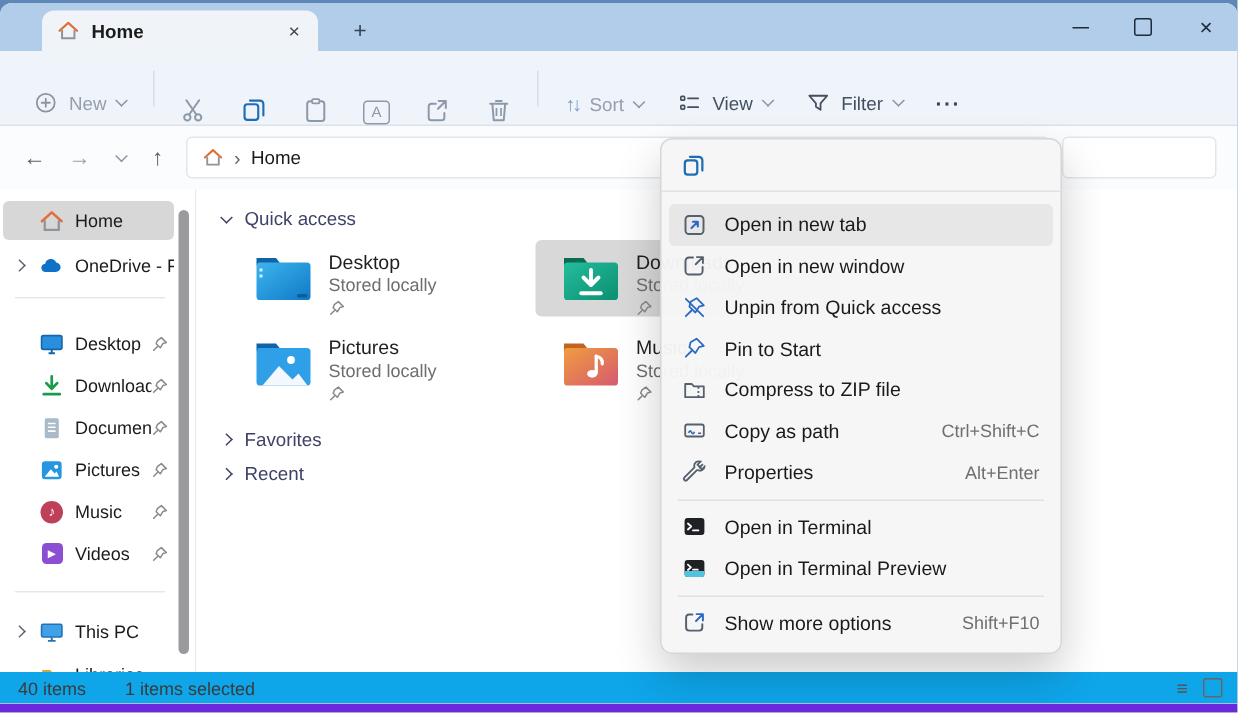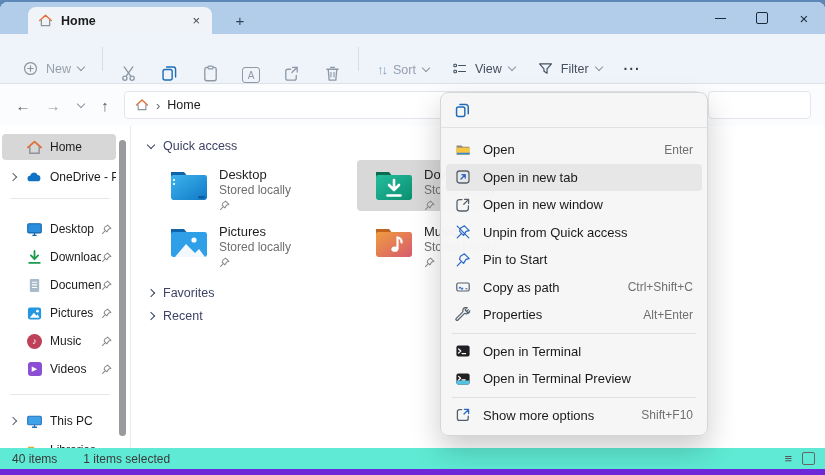--- a/index.html
+++ b/index.html
@@ -93,21 +93,21 @@
     position:absolute;width:202px;height:51px;border-radius:4px;
     display:flex;align-items:flex-start;box-sizing:border-box;padding:7px 0 0 16px;
   }
   .tile.selected{background:#d8d8d8;}
   .tile-icon{width:42px;height:36px;flex:none;}
   .tile-text{margin-left:9px;}
   .tile-name{font-size:13px;color:#1f1f1f;line-height:16px;}
   .tile-sub{font-size:12px;color:#6e6e6e;line-height:15px;}
   .tile-pin{width:11px;height:11px;display:block;margin-top:2px;}
   
-  .statusbar{position:absolute;left:0;bottom:0;right:0;height:21px;background:#5eead4;display:flex;align-items:center;}
+  .statusbar{position:absolute;left:0;bottom:0;right:0;height:21px;background:#0ea5e9;display:flex;align-items:center;}
   .status-text{font-size:12px;color:#3b3b3b;}
   .status-items{margin-left:12px;}
   .status-sel{margin-left:26px;}
   .view-toggles{position:absolute;right:10px;bottom:3px;display:flex;gap:10px;align-items:center;}
   .vt-lines{font-size:13px;color:#555;}
   .vt-box{width:11px;height:11px;border:1.3px solid #666;border-radius:2px;}
   
   .ctx{
     position:absolute;left:440px;top:90px;width:268px;
     background:rgba(246,246,246,0.97);border:1px solid #d6d6d6;border-radius:8px;
@@ -572,27 +572,20 @@
 
   <div class="ctx">
     <div class="ctx-strip">
       <div class="ctx-strip-btn">
         <svg width="17" height="17">
             <use href="#m-copy"></use>
           </svg>
       </div>
     </div>
     <div class="ctx-body">
-      <div class="cm-item">
-        <svg class="cm-ico">
-            <use href="#m-open"></use>
-          </svg>
-        <span class="cm-label">Open</span>
-        <span class="cm-short">Enter</span>
-      </div>
       <div class="cm-item hl">
         <svg class="cm-ico">
             <use href="#m-newtab"></use>
           </svg>
         <span class="cm-label">Open in new tab</span>
       </div>
       <div class="cm-item">
         <svg class="cm-ico">
             <use href="#m-newwin"></use>
           </svg>
@@ -602,20 +595,26 @@
         <svg class="cm-ico">
             <use href="#m-unpin"></use>
           </svg>
         <span class="cm-label">Unpin from Quick access</span>
       </div>
       <div class="cm-item">
         <svg class="cm-ico">
             <use href="#m-pin"></use>
           </svg>
         <span class="cm-label">Pin to Start</span>
+      </div>
+      <div class="cm-item">
+        <svg class="cm-ico">
+            <use href="#m-zip"></use>
+          </svg>
+        <span class="cm-label">Compress to ZIP file</span>
       </div>
       <div class="cm-item">
         <svg class="cm-ico">
             <use href="#m-path"></use>
           </svg>
         <span class="cm-label">Copy as path</span>
         <span class="cm-short">Ctrl+Shift+C</span>
       </div>
       <div class="cm-item">
         <svg class="cm-ico">

